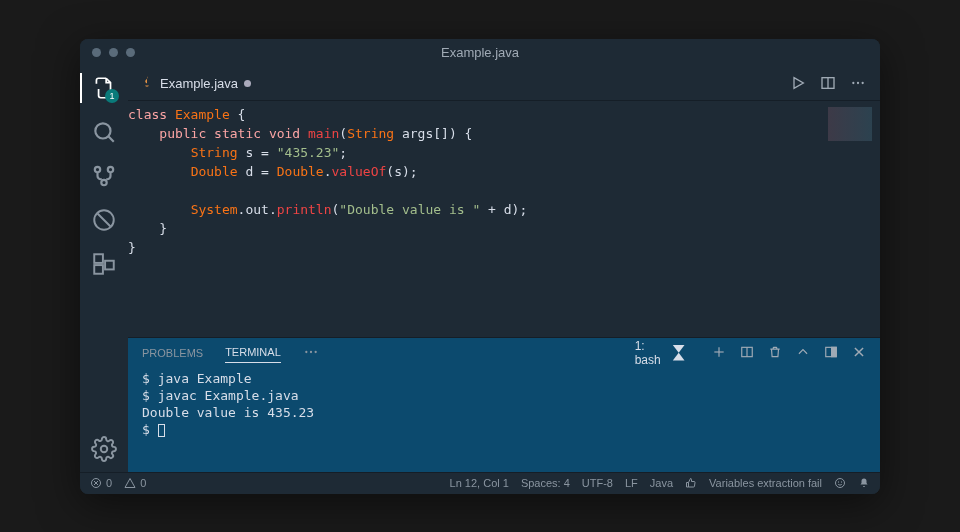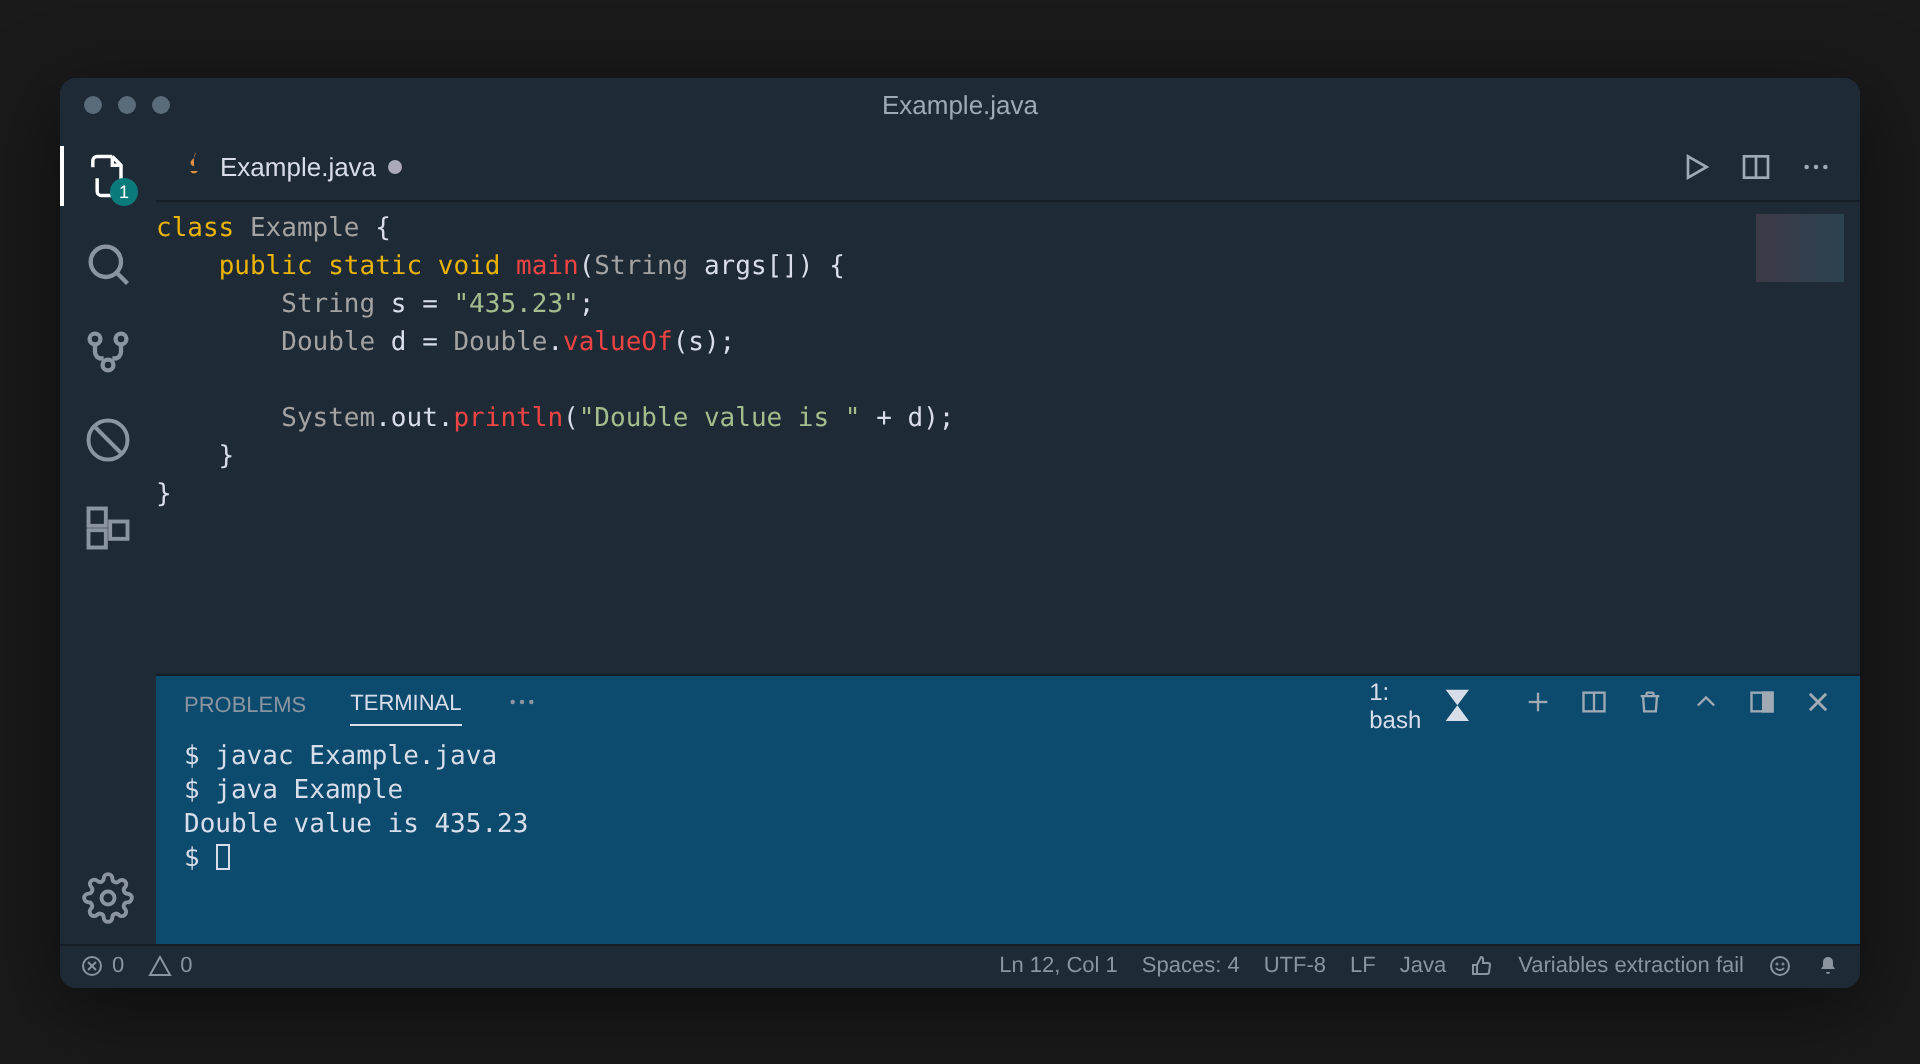--- a/index.html
+++ b/index.html
@@ -7,21 +7,21 @@
   background: #1a1a1a;
   font-family: -apple-system, BlinkMacSystemFont, "Segoe UI", sans-serif;
   display: flex;
   align-items: center;
   justify-content: center;
   height: 532px;
   width: 960px;
   overflow: hidden;
 }
 .window {
-  width: 900px;
+  width: 800px;
   height: 455px;
   background: #1e2a35;
   border-radius: 8px;
   box-shadow: 0 10px 40px rgba(0,0,0,0.5);
   display: flex;
   flex-direction: column;
   overflow: hidden;
   position: relative;
 }
 .titlebar {
@@ -167,22 +167,22 @@
 }
 .minimap-content {
   position: absolute;
   top: 6px;
   right: 8px;
   width: 44px;
   height: 34px;
   background: linear-gradient(90deg, #5c4a5a 0%, #3a5a6a 100%);
   opacity: 0.5;
 }
-.tok-k { color: #eab308; }
-.tok-c { color: #a3a3a3; }
+.tok-k { color: #fca5a5; }
+.tok-c { color: #f97316; }
 .tok-m { color: #ef4444; }
 .tok-s { color: #a3be8c; }
 .tok-p { color: #d8dee9; }
 .tok-v { color: #d8dee9; }
 .panel {
   height: 135px;
   background: #0c4a6e;
   border-top: 1px solid #151e27;
   display: flex;
   flex-direction: column;
@@ -394,21 +394,21 @@
             <span class="ico"><svg width="14" height="14" viewBox="0 0 24 24" fill="none" stroke="currentColor" stroke-width="2">
                   <rect x="3" y="4" width="18" height="16"></rect>
                   <rect x="13" y="4" width="8" height="16" fill="currentColor"></rect>
                 </svg></span>
             <span class="ico"><svg width="14" height="14" viewBox="0 0 24 24" stroke="currentColor" stroke-width="2.5">
                   <line x1="5" y1="5" x2="19" y2="19"></line>
                   <line x1="19" y1="5" x2="5" y2="19"></line>
                 </svg></span>
           </div>
         </div>
-        <div class="panel-content" id="terminal"><div>$ javac Example.java</div><div>$ java Example</div><div>Double value is 435.23</div><div>$ <span class="cursor-box"></span></div></div>
+        <div class="panel-content" id="terminal"><div>$ java Example</div><div>$ javac Example.java</div><div>Double value is 435.23</div><div>$ <span class="cursor-box"></span></div></div>
       </div>
     </div>
   </div>
 
   <div class="statusbar">
     <span class="sb-item">
       <svg width="12" height="12" viewBox="0 0 24 24" fill="none" stroke="currentColor" stroke-width="2">
           <circle cx="12" cy="12" r="9"></circle>
           <line x1="8" y1="8" x2="16" y2="16"></line>
           <line x1="16" y1="8" x2="8" y2="16"></line>

